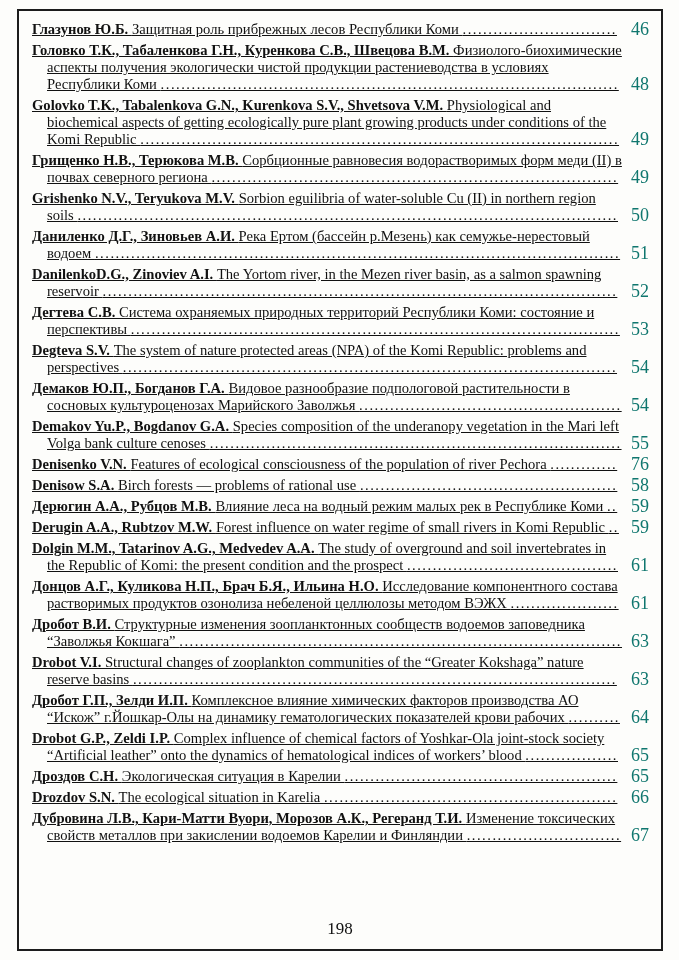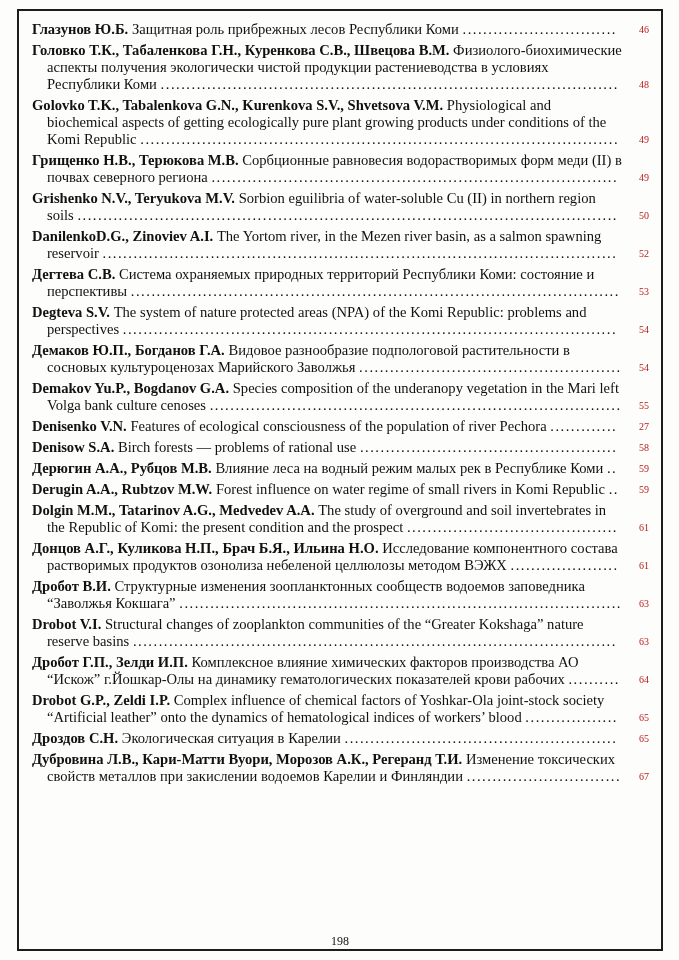--- a/index.html
+++ b/index.html
@@ -32,78 +32,80 @@
   .entry {
     position: relative;
     font-size: 14.6px;
     line-height: 17px;
     color: #111;
     margin: 0 0 4px 0;
     padding-left: 15px;
     padding-right: 27px;
     text-indent: -15px;
     text-align: left;
+    text-decoration: underline;
   }
   .authors {
     font-weight: bold;
   }
   .dots {
     letter-spacing: 1.5px;
     color: #111;
     white-space: nowrap;
   }
   .page-num {
     position: absolute;
     right: 0;
     bottom: 0;
     width: 26px;
     text-align: right;
-    font-size: 10px;
+    font-size: 18px;
     line-height: 17px;
-    color: #b91c1c;
+    color: #0f766e;
   }
   .footer-page-number {
     position: absolute;
-    bottom: 0;
+    bottom: 10px;
     left: 0;
     width: 100%;
     text-align: center;
-    font-size: 12px;
+    font-size: 17px;
     color: #111;
   }
 </style>
 </head>
 <body>
 
 <div class="sheet">
   <div class="page-frame">
     <div class="toc-list">
   <p class="entry"><span class="authors">Глазунов Ю.Б. </span><span class="title">Защитная роль прибрежных лесов Республики Коми </span><span class="dots">..............................</span><span class="page-num">46</span></p>
 
 
   <p class="entry"><span class="authors">Головко Т.К., Табаленкова Г.Н., Куренкова С.В., Швецова В.М. </span><span class="title">Физиолого-биохимические аспекты получения экологически чистой продукции растениеводства в условиях Республики Коми </span><span class="dots">.........................................................................................</span><span class="page-num">48</span></p>
 
   <p class="entry"><span class="authors">Golovko T.K., Tabalenkova G.N., Kurenkova S.V., Shvetsova V.M. </span><span class="title">Physiological and biochemical aspects of getting ecologically pure plant growing products under conditions of the Komi Republic </span><span class="dots">.............................................................................................</span><span class="page-num">49</span></p>
 
   <p class="entry"><span class="authors">Грищенко Н.В., Терюкова М.В. </span><span class="title">Сорбционные равновесия водорастворимых форм меди (II) в почвах северного региона </span><span class="dots">...............................................................................</span><span class="page-num">49</span></p>
 
   <p class="entry"><span class="authors">Grishenko N.V., Teryukova M.V. </span><span class="title">Sorbion eguilibria of water-soluble Cu (II) in northern region soils </span><span class="dots">.........................................................................................................</span><span class="page-num">50</span></p>
 
+  <p class="entry"><span class="authors">Даниленко Д.Г., Зиновьев А.И. </span><span class="title">Река Ертом (бассейн р.Мезень) как семужье-нерестовый водоем </span><span class="dots">......................................................................................................</span><span class="page-num">51</span></p>
 
   <p class="entry"><span class="authors">DanilenkoD.G., Zinoviev A.I. </span><span class="title">The Yortom river, in the Mezen river basin, as a salmon spawning reservoir </span><span class="dots">....................................................................................................</span><span class="page-num">52</span></p>
 
   <p class="entry"><span class="authors">Дегтева С.В. </span><span class="title">Система охраняемых природных территорий Республики Коми: состояние и перспективы </span><span class="dots">...............................................................................................</span><span class="page-num">53</span></p>
 
   <p class="entry"><span class="authors">Degteva S.V. </span><span class="title">The system of nature protected areas (NPA) of the Komi Republic: problems and perspectives </span><span class="dots">................................................................................................</span><span class="page-num">54</span></p>
 
   <p class="entry"><span class="authors">Демаков Ю.П., Богданов Г.А. </span><span class="title">Видовое разнообразие подпологовой растительности в сосновых культуроценозах Марийского Заволжья </span><span class="dots">...................................................</span><span class="page-num">54</span></p>
 
   <p class="entry"><span class="authors">Demakov Yu.P., Bogdanov G.A. </span><span class="title">Species composition of the underanopy vegetation in the Mari left Volga bank culture cenoses </span><span class="dots">................................................................................</span><span class="page-num">55</span></p>
 
-  <p class="entry"><span class="authors">Denisenko V.N. </span><span class="title">Features of ecological consciousness of the population of river Pechora </span><span class="dots">.............</span><span class="page-num">27</span></p>
+  <p class="entry"><span class="authors">Denisenko V.N. </span><span class="title">Features of ecological consciousness of the population of river Pechora </span><span class="dots">.............</span><span class="page-num">76</span></p>
 
 
   <p class="entry"><span class="authors">Denisow S.A. </span><span class="title">Birch forests — problems of rational use </span><span class="dots">..................................................</span><span class="page-num">58</span></p>
 
   <p class="entry"><span class="authors">Дерюгин А.А., Рубцов М.В. </span><span class="title">Влияние леса на водный режим малых рек в Республике Коми </span><span class="dots">..</span><span class="page-num">59</span></p>
 
   <p class="entry"><span class="authors">Derugin A.A., Rubtzov M.W. </span><span class="title">Forest influence on water regime of small rivers in Komi Republic </span><span class="dots">..</span><span class="page-num">59</span></p>
 
 
   <p class="entry"><span class="authors">Dolgin M.M., Tatarinov A.G., Medvedev A.A. </span><span class="title">The study of overground and soil invertebrates in the Republic of Komi: the present condition and the prospect </span><span class="dots">.........................................</span><span class="page-num">61</span></p>
@@ -114,19 +116,20 @@
   <p class="entry"><span class="authors">Дробот В.И. </span><span class="title">Структурные изменения зоопланктонных сообществ водоемов заповедника “Заволжья Кокшага” </span><span class="dots">......................................................................................</span><span class="page-num">63</span></p>
 
   <p class="entry"><span class="authors">Drobot V.I. </span><span class="title">Structural changes of zooplankton communities of the “Greater Kokshaga” nature reserve basins </span><span class="dots">..............................................................................................</span><span class="page-num">63</span></p>
 
   <p class="entry"><span class="authors">Дробот Г.П., Зелди И.П. </span><span class="title">Комплексное влияние химических факторов производства АО “Искож” г.Йошкар-Олы на динамику гематологических показателей крови рабочих </span><span class="dots">..........</span><span class="page-num">64</span></p>
 
   <p class="entry"><span class="authors">Drobot G.P., Zeldi I.P. </span><span class="title">Complex influence of chemical factors of Yoshkar-Ola joint-stock society “Artificial leather” onto the dynamics of hematological indices of workers’ blood </span><span class="dots">..................</span><span class="page-num">65</span></p>
 
   <p class="entry"><span class="authors">Дроздов С.Н. </span><span class="title">Экологическая ситуация в Карелии </span><span class="dots">.....................................................</span><span class="page-num">65</span></p>
 
+  <p class="entry"><span class="authors">Drozdov S.N. </span><span class="title">The ecological situation in Karelia </span><span class="dots">.........................................................</span><span class="page-num">66</span></p>
 
   <p class="entry"><span class="authors">Дубровина Л.В., Кари-Матти Вуори, Морозов А.К., Регеранд Т.И. </span><span class="title">Изменение токсических свойств металлов при закислении водоемов Карелии и Финляндии </span><span class="dots">..............................</span><span class="page-num">67</span></p>
 
 </div>
     <div class="footer-page-number">198</div>
   </div>
 </div>
 
 </body></html>

